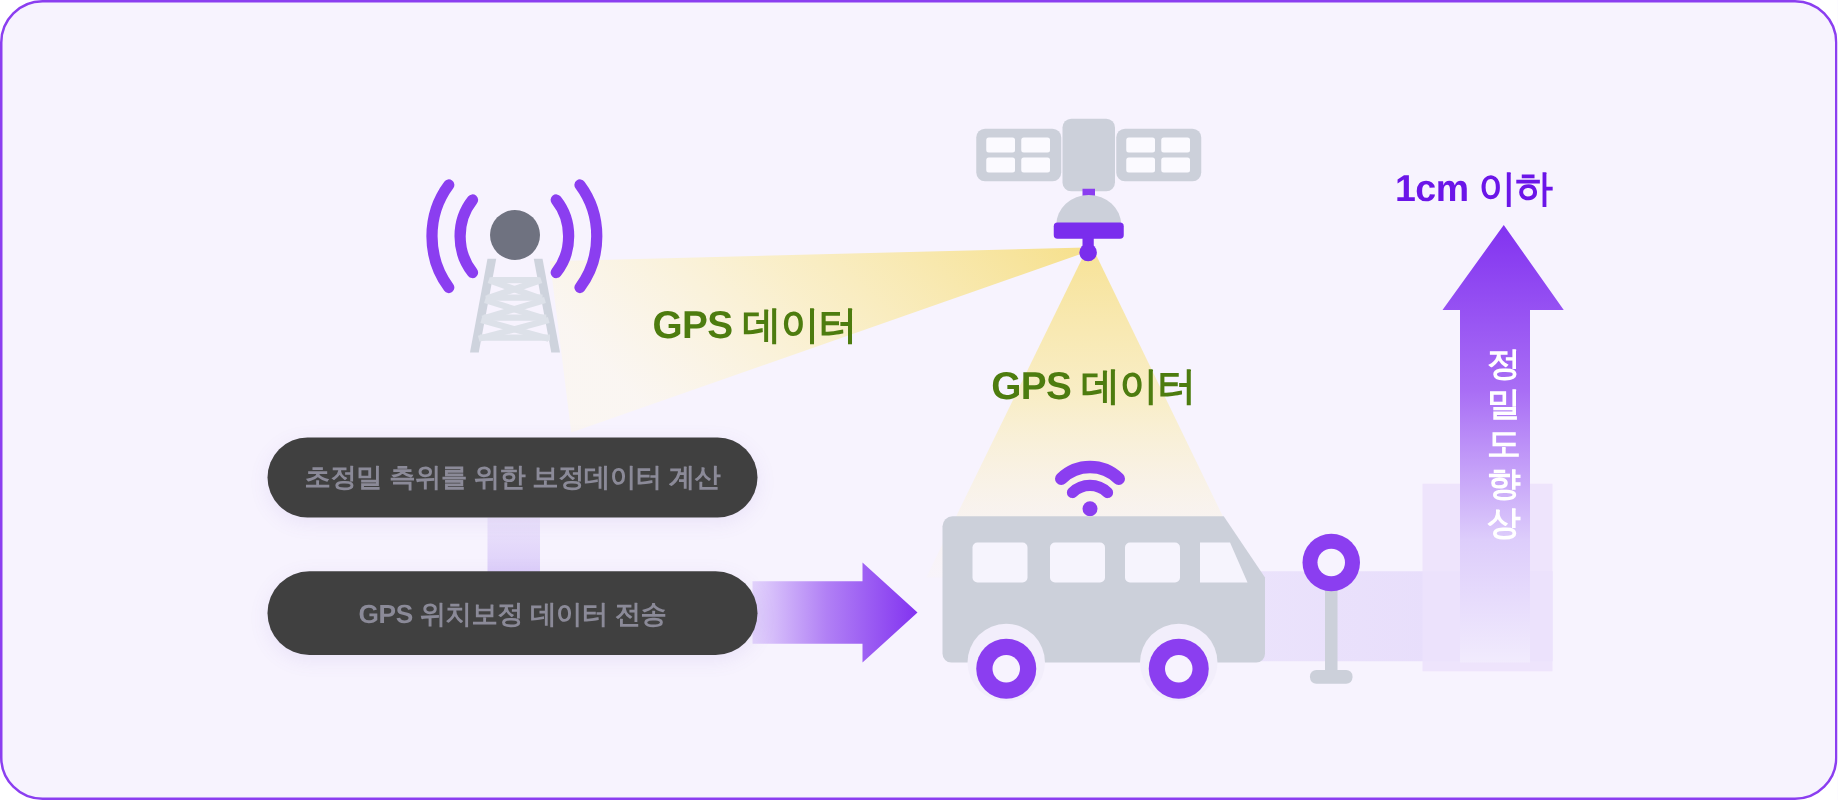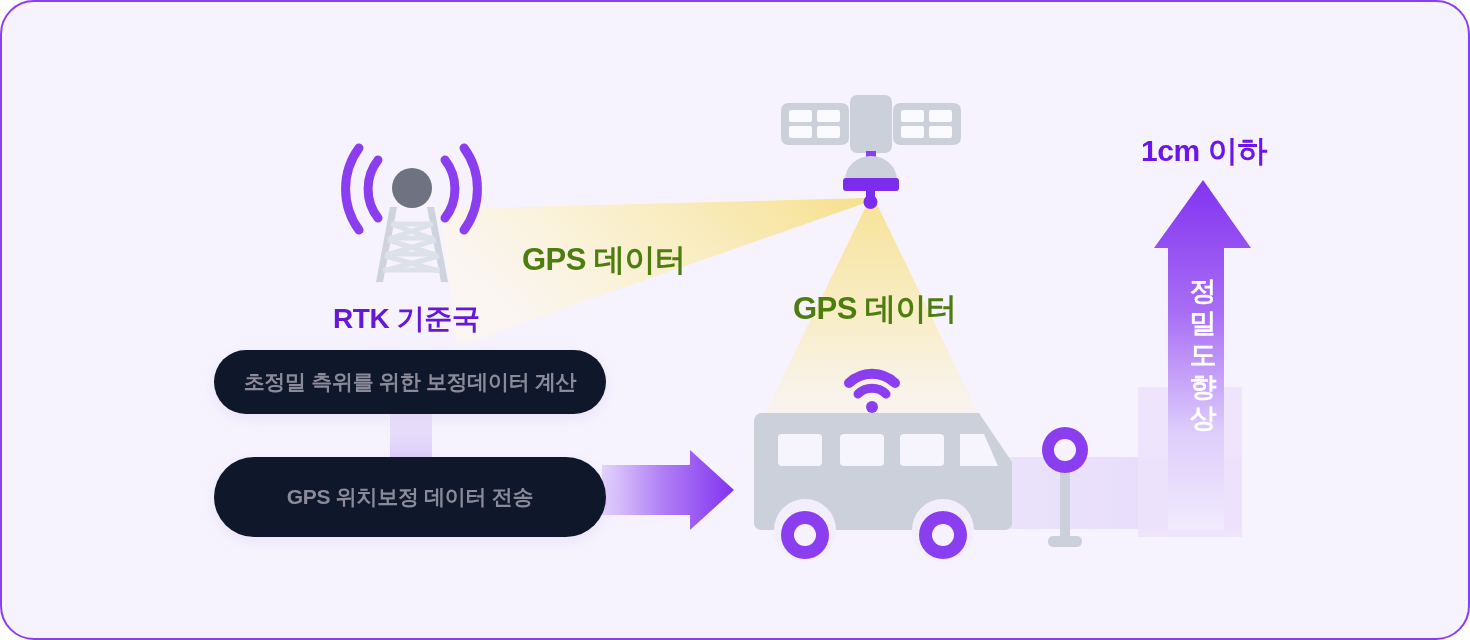--- a/index.html
+++ b/index.html
@@ -43,45 +43,45 @@
     left: 331px; top: 298px;
     font-size: 28px;
     font-weight: bold;
     color: #6419d8;
     white-space: nowrap;
     letter-spacing: -0.4px;
   }
 
   #accuracy-label {
     position: absolute;
-    left: 1139px; top: 129px;
+    left: 1114px; top: 129px;
     font-size: 30px;
     font-weight: bold;
     color: #6b15e8;
     white-space: nowrap;
     letter-spacing: -0.4px;
   }
 
   
   .pill {
     position: absolute;
     display: flex;
     align-items: center;
     justify-content: center;
-    background: #0f172a;
+    background: #404040;
     border-radius: 40px;
     color: #8b8a98;
     font-size: 21px;
     font-weight: bold;
     letter-spacing: -0.3px;
     white-space: nowrap;
     box-shadow: 0 4px 16px rgba(120, 90, 200, 0.10);
   }
   #pill-1 { left: 212px; top: 348px; width: 392px; height: 64px; }
-  #pill-2 { left: 212px; top: 455px; width: 392px; height: 80px; }
+  #pill-2 { left: 212px; top: 455px; width: 392px; height: 67px; }
 
   #pill-connector {
     position: absolute;
     left: 388px; top: 412px;
     width: 42px; height: 44px;
     background: linear-gradient(180deg, #ece4fb 0%, #ddcffa 100%);
   }
 
   
   #arrow-up-text {
@@ -223,21 +223,20 @@
     </g>
 
     <g>
       <rect x="1058" y="462" width="10" height="80" rx="4" fill="#ccd0da"></rect>
       <rect x="1046" y="534" width="34" height="11" rx="5" fill="#ccd0da"></rect>
       <circle cx="1063" cy="448" r="23" fill="#8b3ef0"></circle>
       <circle cx="1063" cy="448" r="11" fill="#f7f3fe"></circle>
     </g>
   </svg>
 
-  <div id="rtk-label">RTK 기준국</div>
 
   <div id="gps-label-1" class="label-gps">GPS 데이터</div>
 
   <div id="gps-label-2" class="label-gps">GPS 데이터</div>
 
   <div id="pill-connector"></div>
 
   <div id="pill-1" class="pill">초정밀 측위를 위한 보정데이터 계산</div>
 
   <div id="pill-2" class="pill">GPS 위치보정 데이터 전송</div>

